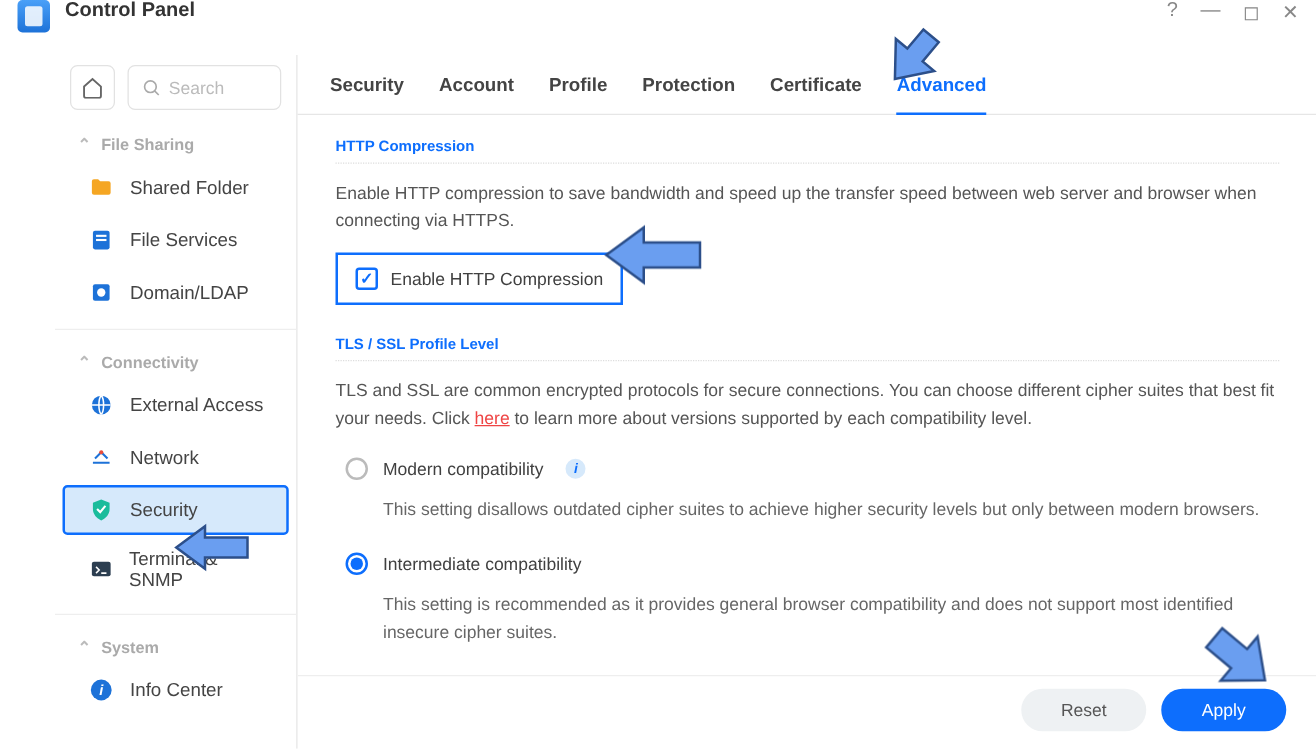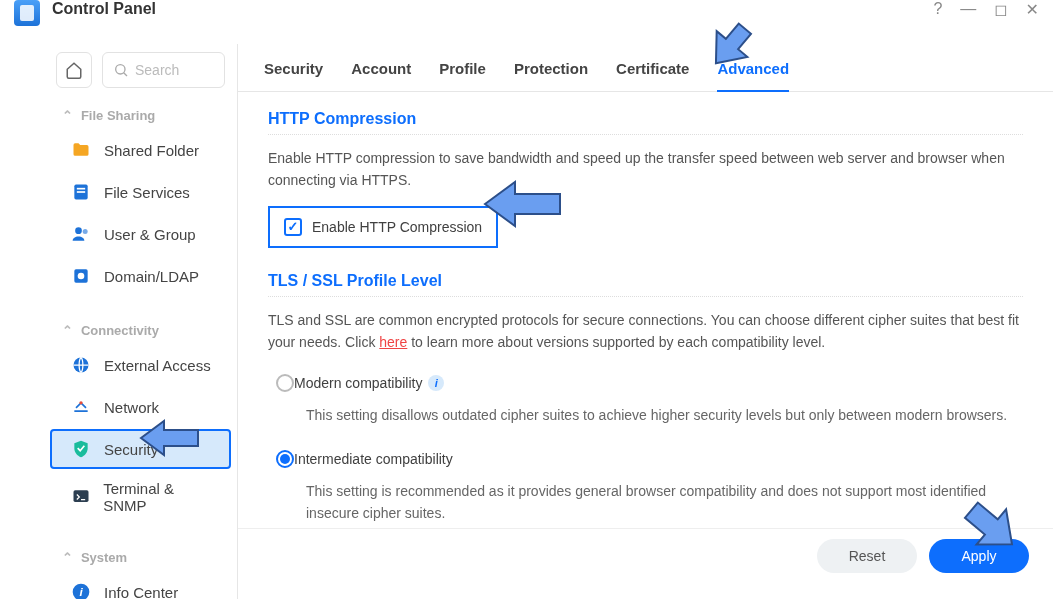--- a/index.html
+++ b/index.html
@@ -38,36 +38,36 @@
   .panel { flex: 1; display: flex; flex-direction: column; position: relative; }
   .tabs { display: flex; gap: 28px; padding: 16px 26px 0 26px; border-bottom: 1px solid #e6e6e6; }
   .tab { padding-bottom: 14px; font-weight: 700; font-size: 15px; color: #444; cursor: pointer; }
   .tab.active { color: #0d6efd; position: relative; }
   .tab.active::after { content: ""; position: absolute; left: 0; right: 0; bottom: -1px; height: 2px; background: #0d6efd; }
   
   .panel-body { flex: 1; overflow-y: auto; padding: 18px 30px 60px 30px; position: relative; }
   .panel-body::-webkit-scrollbar { width: 8px; }
   .panel-body::-webkit-scrollbar-thumb { background: #ccc; border-radius: 4px; }
   
-  .section-title { color: #0d6efd; font-weight: 600; font-size: 16px; padding-bottom: 6px; border-bottom: 1px dotted #ddd; margin-bottom: 12px; }
+  .section-title { color: #0d6efd; font-weight: 600; font-size: 12px; padding-bottom: 6px; border-bottom: 1px dotted #ddd; margin-bottom: 12px; }
   .section-desc { color: #555; line-height: 1.6; margin-bottom: 14px; }
   .section-desc a { color: #ef4444; text-decoration: underline; cursor: pointer; }
   
   .checkbox-row { display: inline-flex; align-items: center; gap: 10px; padding: 10px 14px; margin-bottom: 24px; }
   .checkbox-row.hl { border: 2px solid #0d6efd; }
   .cbx { width: 18px; height: 18px; border: 2px solid #0d6efd; border-radius: 3px; display: flex; align-items: center; justify-content: center; color: #0d6efd; font-size: 13px; font-weight: bold; }
   
-  .radio-row { display: flex; align-items: center; padding: 6px 0 6px 8px; }
+  .radio-row { display: flex; align-items: center; gap: 12px; padding: 6px 0 6px 8px; }
   .radio { width: 18px; height: 18px; border: 2px solid #bbb; border-radius: 50%; display: flex; align-items: center; justify-content: center; flex-shrink: 0; }
   .radio.sel { border-color: #0d6efd; }
   .radio.sel::after { content: ""; width: 10px; height: 10px; background: #0d6efd; border-radius: 50%; }
   .radio-desc { color: #666; padding: 6px 0 18px 38px; line-height: 1.6; }
   .info-dot { width: 16px; height: 16px; border-radius: 50%; background: #d6e9fb; color: #0d6efd; font-size: 11px; font-weight: bold; display: inline-flex; align-items: center; justify-content: center; margin-left: 6px; font-style: italic; }
   
-  .footer { position: absolute; bottom: 16px; left: 0; right: 0; border-top: 1px solid #eee; background: #fff; padding: 10px 24px; display: flex; justify-content: flex-end; gap: 12px; }
+  .footer { position: absolute; bottom: 4px; left: 0; right: 0; border-top: 1px solid #eee; background: #fff; padding: 10px 24px; display: flex; justify-content: flex-end; gap: 12px; }
   .btn { min-width: 100px; height: 34px; border-radius: 17px; border: none; cursor: pointer; font-size: 14px; font-weight: 500; }
   .btn.reset { background: #eef1f3; color: #555; }
   .btn.apply { background: #0d6efd; color: #fff; }
   
   
   .arrow { position: absolute; pointer-events: none; }
 </style>
 </head>
 <body>
 
@@ -118,30 +118,20 @@
             <rect x="4" y="3" width="16" height="18" rx="2"></rect>
             <rect x="7" y="7" width="10" height="2" fill="#fff"></rect>
             <rect x="7" y="11" width="10" height="2" fill="#fff"></rect>
           </svg>
         </span>
       <span>File Services</span>
     </div>
     <div class="side-item">
       <span class="ic">
           <svg width="20" height="20" viewBox="0 0 24 24" fill="#1d72d8">
-            <circle cx="9" cy="8" r="4"></circle>
-            <path d="M2 20c0-3 3-5 7-5s7 2 7 5z"></path>
-            <circle cx="17" cy="9" r="3" opacity=".6"></circle>
-          </svg>
-        </span>
-      <span>User &amp; Group</span>
-    </div>
-    <div class="side-item">
-      <span class="ic">
-          <svg width="20" height="20" viewBox="0 0 24 24" fill="#1d72d8">
             <rect x="4" y="4" width="16" height="16" rx="2"></rect>
             <circle cx="12" cy="12" r="4" fill="#fff"></circle>
           </svg>
         </span>
       <span>Domain/LDAP</span>
     </div>
 
     <div class="divider"></div>
 
     <div class="group-header">

